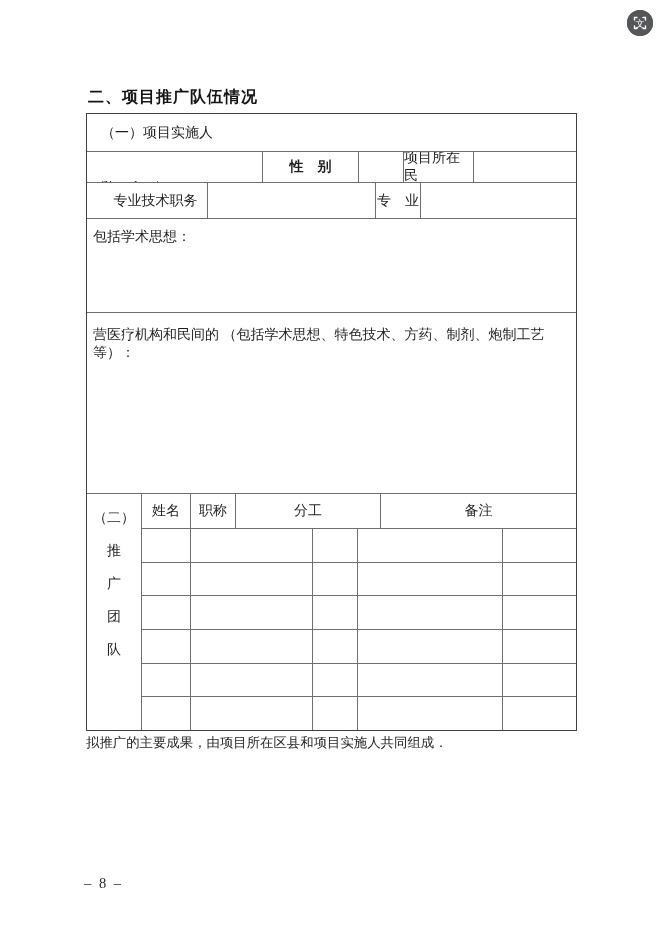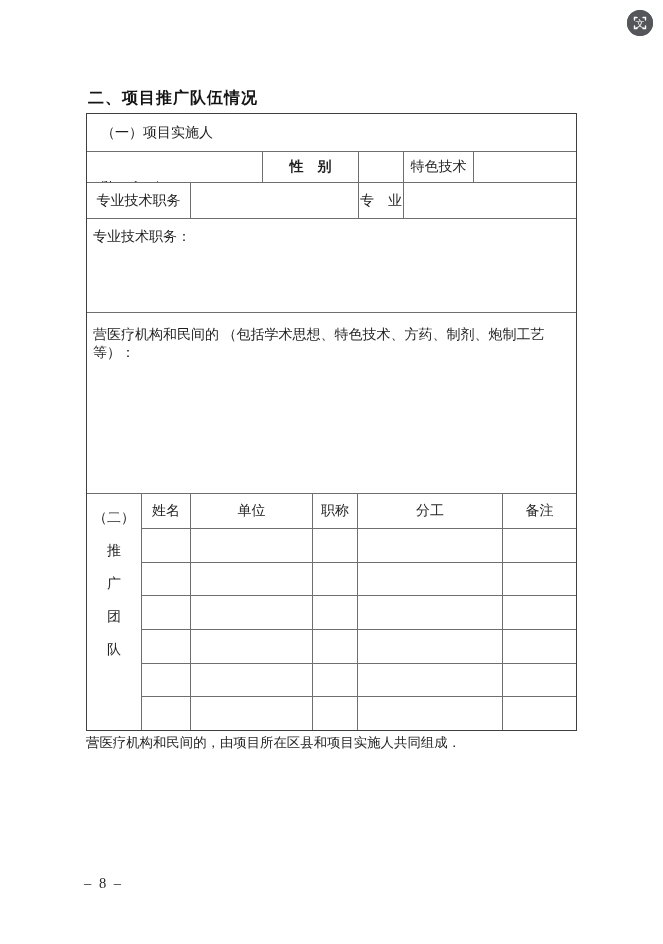--- a/index.html
+++ b/index.html
@@ -22,21 +22,21 @@
     position:absolute;left:627px;top:10px;width:26px;height:26px;
     border-radius:50%;background:var(--icon-bg);
     display:flex;align-items:center;justify-content:center;
     cursor:pointer;
   }
   .translate-btn svg{display:block;}
 
   
   .heading{
     position:absolute;left:88px;top:89px;
-    font-family:Liberation Serif, serif;
+    font-family:Liberation Mono, monospace;
     font-weight:bold;font-size:16px;line-height:18px;letter-spacing:1px;
     color:#141414;white-space:nowrap;
   }
 
   
   .form-table{
     position:absolute;left:86px;top:113px;width:491px;height:618px;
     border:1px solid var(--outer);
     box-sizing:border-box;
     display:flex;flex-direction:column;
@@ -50,21 +50,21 @@
 
   .r-title{height:38px;}
   .r-basic{height:31px;}
   .r-job{height:36px;}
   .r-resume{height:94px;padding:9px 6px;box-sizing:border-box;}
   .r-achv{height:181px;padding:13px 6px;box-sizing:border-box;}
   .r-team{flex:1;display:flex;flex-direction:row;min-height:0;}
 
   .w71{width:71px;margin-top:29px;} .w105{width:105px;} .w96{width:96px;font-weight:bold;} .w45{width:45px;}
   .w70{width:70px;} .w104flex{flex:1;}
-  .w104{width:104px;} .w168{width:168px;} .w174flex{flex:1;}
+  .w104{width:104px;margin-left:17px;} .w168{width:168px;} .w174flex{flex:1;}
 
   
   .team-label-col{
     width:55px;box-sizing:border-box;border-right:1px solid var(--line);
     display:flex;flex-direction:column;align-items:center;padding-top:7px;
   }
   .team-label-col span{
     height:33px;display:flex;align-items:center;justify-content:center;
     white-space:nowrap;
   }
@@ -112,51 +112,50 @@
 
     <div class="row r-title bb">
       <div class="cell left-pad">（一）项目实施人</div>
     </div>
 
     <div class="row r-basic bb">
       <div class="cell br w71">姓　名</div>
       <div class="cell br w105"></div>
       <div class="cell br w96">性　别</div>
       <div class="cell br w45"></div>
-      <div class="cell br w70">特色技术</div>
+      <div class="cell br w70">项目所在民</div>
       <div class="cell w104flex"></div>
     </div>
 
     <div class="row r-job bb">
       <div class="cell br w104">专业技术职务</div>
       <div class="cell br w168"></div>
       <div class="cell br w45">专　业</div>
       <div class="cell w174flex"></div>
     </div>
 
     <div class="row r-resume bb">
-      <div>专业技术职务：</div>
+      <div>包括学术思想：</div>
     </div>
 
     <div class="row r-achv bb">
       <div>营医疗机构和民间的 （包括学术思想、特色技术、方药、制剂、炮制工艺等）：</div>
     </div>
 
     <div class="r-team">
       <div class="team-label-col">
         <span>（二）</span>
         <span>推</span>
         <span>广</span>
         <span>团</span>
         <span>队</span>
       </div>
       <div class="team-grid">
         <div class="row team-header bb">
           <div class="cell br tc-name">姓名</div>
-          <div class="cell br tc-unit">单位</div>
           <div class="cell br tc-title">职称</div>
           <div class="cell br tc-duty">分工</div>
           <div class="cell tc-note">备注</div>
         </div>
 
         <div class="row team-row bb">
           <div class="cell br tc-name"></div>
           <div class="cell br tc-unit"></div>
           <div class="cell br tc-title"></div>
           <div class="cell br tc-duty"></div>
@@ -195,18 +194,18 @@
           <div class="cell br tc-unit"></div>
           <div class="cell br tc-title"></div>
           <div class="cell br tc-duty"></div>
           <div class="cell tc-note"></div>
         </div>
       </div>
     </div>
   </div>
 
   <div class="note">
-    <div>营医疗机构和民间的，由项目所在区县和项目实施人共同组成．</div>
+    <div>拟推广的主要成果，由项目所在区县和项目实施人共同组成．</div>
   </div>
 
   <div class="page-number">– 8 –</div>
 
 </div>
 
 </body></html>

